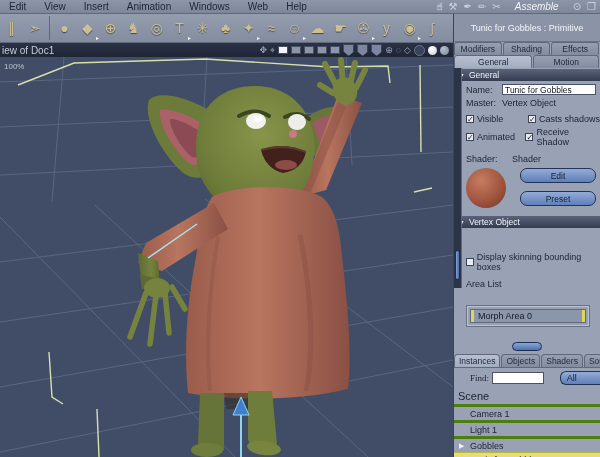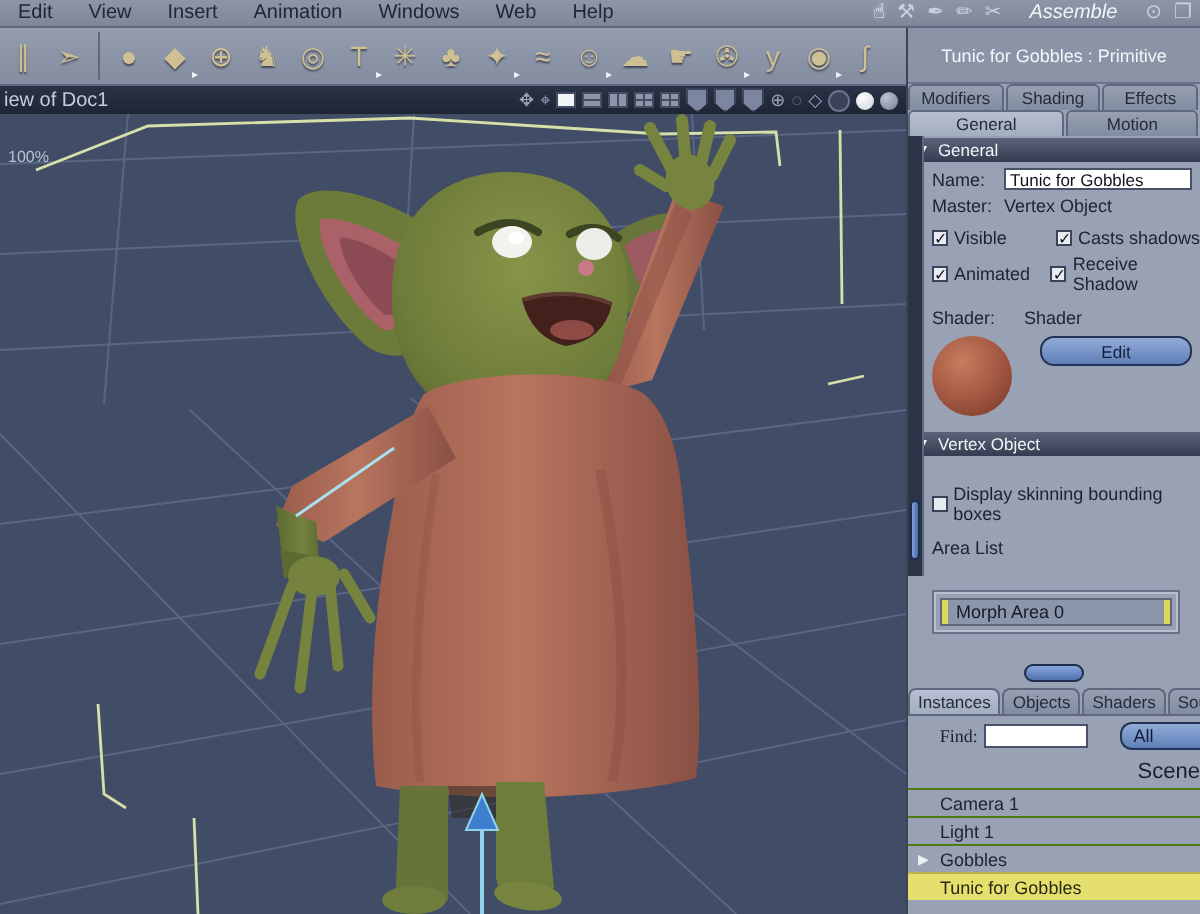--- a/index.html
+++ b/index.html
@@ -37,21 +37,21 @@
   .pane-sq.q4{background:
      linear-gradient(#0000 45%,#454d62 45%,#454d62 55%,#0000 55%),
      linear-gradient(90deg,#8d96a9 45%,#454d62 45%,#454d62 55%,#8d96a9 55%);}
   .badge{width:9px;height:10px;background:#7c86a0;border:1px solid #3c4356;
      clip-path:polygon(0 0,100% 0,100% 60%,50% 100%,0 60%);}
   .ball{width:9px;height:9px;border-radius:50%;}
   .ball.wire{background:#3a425a;border:1px solid #6b7590;}
   .ball.white{background:radial-gradient(circle at 35% 30%,#ffffff,#c9cfdb);}
   .ball.gray{background:radial-gradient(circle at 35% 30%,#b9c1d1,#78829a);}
   #viewport{position:absolute;left:0;top:57px;width:453px;height:400px;background:#414d66;overflow:hidden;cursor:crosshair;}
-  #zoom-label{position:absolute;left:4px;top:62px;font-size:8px;color:#b9c1d1;z-index:5;margin-top:12px;}
+  #zoom-label{position:absolute;left:4px;top:62px;font-size:8px;color:#b9c1d1;z-index:5;}
   
   #panel{position:absolute;left:453px;top:14px;width:147px;height:443px;background:#99a2b4;box-sizing:border-box;border-left:1px solid #3c4356;overflow:hidden;font-size:9px;color:#1c2232;}
   #panel-title{height:27px;background:#8b94a7;display:flex;align-items:center;justify-content:center;
      color:#f4f6fa;font-size:9px;border-bottom:1px solid #6a7388;}
   .tabrow{display:flex;height:13px;}
   .tab{flex:1;background:linear-gradient(#97a0b2,#828ca0);border:1px solid #5f687c;border-bottom:none;
      border-radius:3px 3px 0 0;margin-right:1px;display:flex;align-items:center;justify-content:center;
      font-size:8.5px;color:#242b3e;overflow:hidden;white-space:nowrap;}
   .tab.active{background:linear-gradient(#b7c0d2,#a3adc0);}
   .sechdr{height:12px;background:linear-gradient(#5a6378,#343c51);color:#f2f4f8;font-size:8.5px;
@@ -79,22 +79,22 @@
   #area-item .ybar.l{left:0;} #area-item .ybar.r{right:0;}
   #oval-btn{width:30px;height:9px;border-radius:5px;margin:4px auto 2px auto;
      background:linear-gradient(#87a6dc,#4f71ad);border:1px solid #1e2c4e;box-sizing:border-box;}
   #browser-tabs{display:flex;height:13px;margin-top:3px;border-bottom:1px solid #5f687c;}
   #browser-tabs .tab{border-radius:4px 4px 0 0;flex:0 0 auto;padding:0 4px;}
   #find-row{display:flex;align-items:center;margin-top:3px;}
   #find-label{width:42px;text-align:right;padding-right:3px;font-family:Liberation Serif, serif;}
   #find-input{width:62px;height:12px;background:#fff;border:1px solid #4a5268;box-sizing:border-box;}
   #find-filter{margin-left:16px;width:40px;height:12px;border-radius:6px 0 0 6px;border:1px solid #233355;border-right:none;
      background:linear-gradient(#93acd8,#5f7fb8);display:flex;align-items:center;padding-left:6px;color:#141e38;}
-  #scene-label{font-size:11px;color:#1a2030;margin:5px 0 2px 4px;text-align:right;}
-  .scene-row{height:13px;display:flex;align-items:center;padding-left:16px;border-top:1px solid #4d7c0f;color:#1c2232;position:relative;}
+  #scene-label{font-size:11px;color:#1a2030;margin:5px 0 2px 4px;}
+  .scene-row{height:13px;display:flex;align-items:center;padding-left:16px;border-top:3px solid #4d7c0f;color:#1c2232;position:relative;}
   .scene-row .expander{position:absolute;left:5px;font-size:7px;color:#eef1f6;}
   .scene-row.selected{background:#e5df6e;border-top:1px solid #b9b44e;color:#2a2a14;}
   
   [data-interactable]{outline:none;}
 </style>
 </head>
 <body>
 
 <div id="menubar" data-interactable="false">
   <span class="menu-item" data-interactable="true">Edit</span>
@@ -333,29 +333,30 @@
   </div>
 
   <div class="prow" style="margin-top:7px;">
     <span class="plabel" style="width:46px" data-interactable="false">Shader:</span>
     <span data-interactable="false">Shader</span>
   </div>
   <div class="prow" style="align-items:flex-start;margin-top:4px;">
     <span id="shader-ball" data-interactable="true"></span>
     <span style="display:flex;flex-direction:column;gap:8px;margin-left:14px;">
       <span class="btn" data-interactable="true">Edit</span>
+      <span class="btn" data-interactable="true">Preset</span>
     </span>
   </div>
 
   <div class="sechdr" style="margin-top:8px;" data-interactable="true">
     <span class="tri" data-interactable="false">▼</span>
     <span data-interactable="false">Vertex Object</span>
   </div>
 
-  <div class="prow" style="margin-top:14px;align-items:flex-end;">
+  <div class="prow" style="margin-top:24px;align-items:flex-end;">
     <span class="checkline" data-interactable="true">
       <span class="cb" data-interactable="false"></span>
       <span data-interactable="false">Display skinning bounding boxes</span>
     </span>
   </div>
 
   <div class="prow" style="margin-top:7px;margin-bottom:16px;">
     <span data-interactable="false">Area List</span>
   </div>
   <div id="arealist-box" data-interactable="false">

